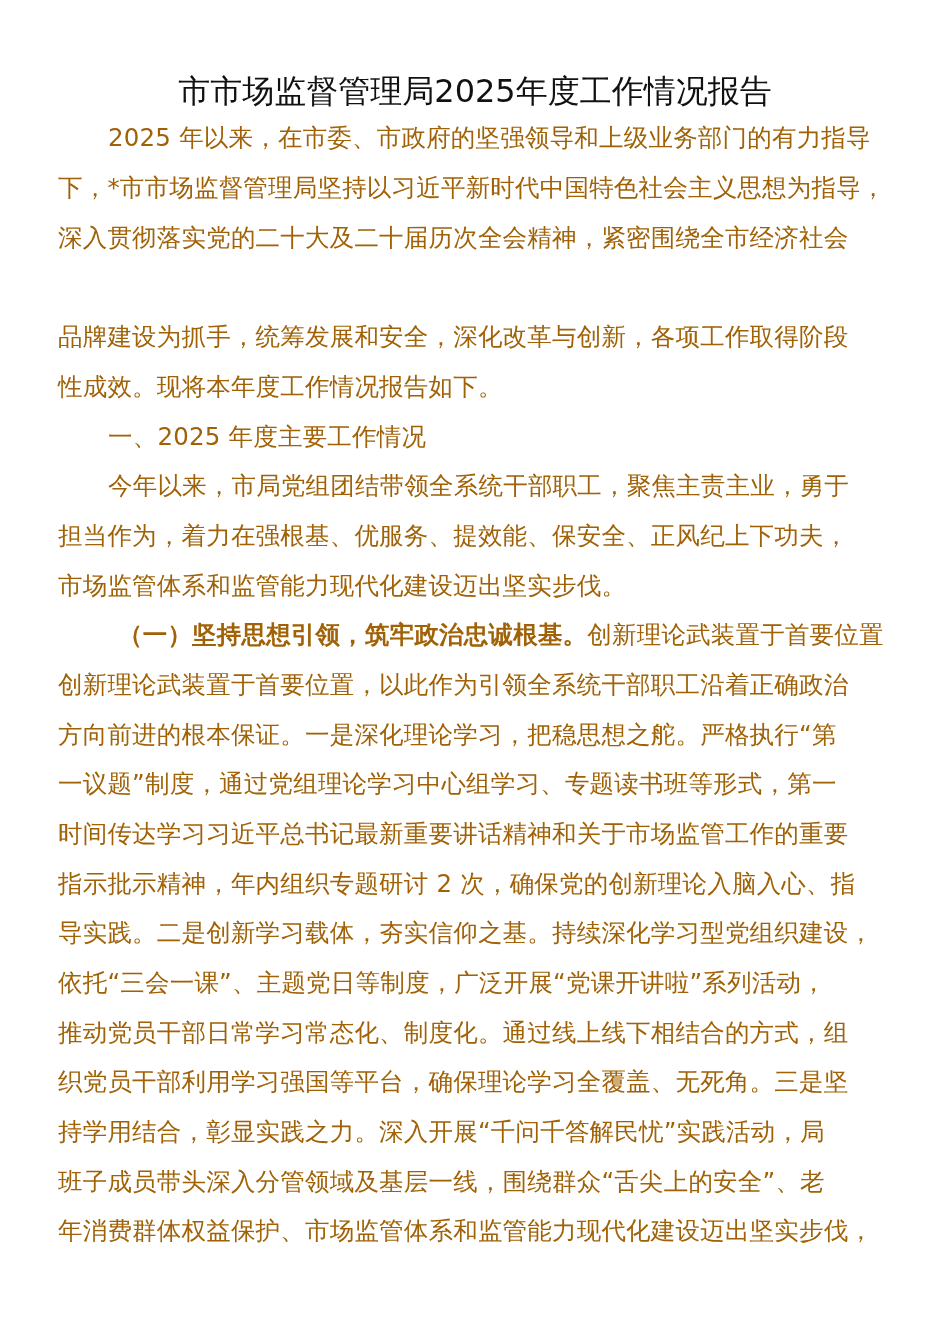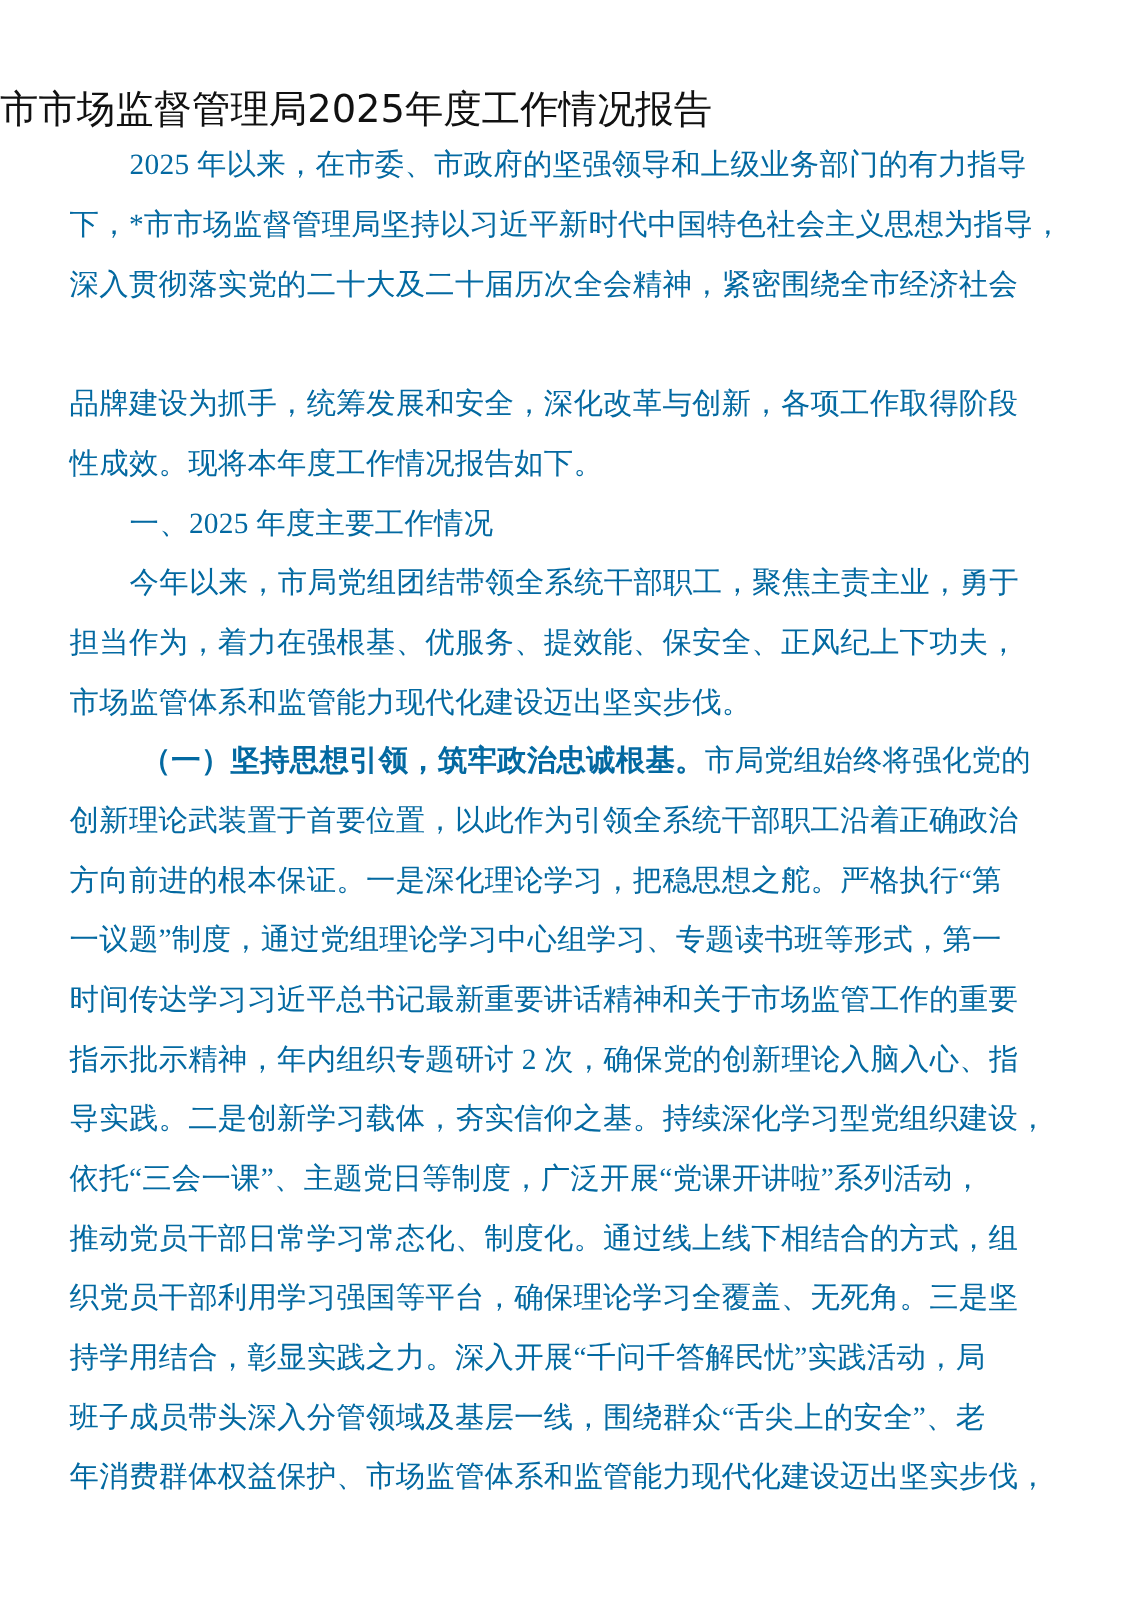--- a/index.html
+++ b/index.html
@@ -1,22 +1,22 @@
 <!DOCTYPE html>
 <html><head>
 <meta charset="utf-8">
 <style>
   html, body { margin: 0; padding: 0; background: #ffffff; }
   body { width: 950px; height: 1344px; overflow: hidden; position: relative;
          font-family: "DejaVu Sans", "Liberation Sans", sans-serif; color: #111111; }
   .page { position: absolute; left: 0; top: 0; width: 950px; height: 1344px; background: #ffffff; }
-  .title { position: absolute; left: 0; width: 950px; top: 66px; 
+  .title { position: absolute; left: 0; width: 950px; top: 66px; text-align: center;
            font-size: 32px; line-height: 50px; letter-spacing: 0px; color: #111; white-space: nowrap; }
   .line { position: absolute; left: 58px; white-space: nowrap; font-size: 24.5px; line-height: 34px;
-          letter-spacing: 0.2px; color: #0369a1; font-family: Liberation Serif, serif; }
+          letter-spacing: 0.2px; color: #a16207; }
   .indent { left: 108px; }
   .bold { font-weight: bold; }
 </style>
 </head>
 <body>
 
 <div class="page">
   <div class="title">市市场监督管理局2025年度工作情况报告</div>
 
   <div class="line indent" style="top:121px">2025 年以来，在市委、市政府的坚强领导和上级业务部门的有力指导</div>
@@ -25,21 +25,21 @@
   <div class="line" style="top:320px">品牌建设为抓手，统筹发展和安全，深化改革与创新，各项工作取得阶段</div>
   <div class="line" style="top:370px">性成效。现将本年度工作情况报告如下。</div>
 
   <div class="line indent" style="top:420px">一、2025 年度主要工作情况</div>
 
   <div class="line indent" style="top:469px">今年以来，市局党组团结带领全系统干部职工，聚焦主责主业，勇于</div>
   <div class="line" style="top:519px">担当作为，着力在强根基、优服务、提效能、保安全、正风纪上下功夫，</div>
   <div class="line" style="top:569px">市场监管体系和监管能力现代化建设迈出坚实步伐。</div>
 
   <div class="line" style="top:618px; left:118px">
-    <span class="bold">（一）坚持思想引领，筑牢政治忠诚根基。</span><span>市局党组始终将强化党的</span>
+    <span class="bold">（一）坚持思想引领，筑牢政治忠诚根基。</span><span>创新理论武装置于首要位置</span>
   </div>
   <div class="line" style="top:668px">创新理论武装置于首要位置，以此作为引领全系统干部职工沿着正确政治</div>
   <div class="line" style="top:718px">方向前进的根本保证。一是深化理论学习，把稳思想之舵。严格执行“第</div>
   <div class="line" style="top:767px">一议题”制度，通过党组理论学习中心组学习、专题读书班等形式，第一</div>
   <div class="line" style="top:817px">时间传达学习习近平总书记最新重要讲话精神和关于市场监管工作的重要</div>
   <div class="line" style="top:867px">指示批示精神，年内组织专题研讨 2 次，确保党的创新理论入脑入心、指</div>
   <div class="line" style="top:916px">导实践。二是创新学习载体，夯实信仰之基。持续深化学习型党组织建设，</div>
   <div class="line" style="top:966px">依托“三会一课”、主题党日等制度，广泛开展“党课开讲啦”系列活动，</div>
   <div class="line" style="top:1016px">推动党员干部日常学习常态化、制度化。通过线上线下相结合的方式，组</div>
   <div class="line" style="top:1065px">织党员干部利用学习强国等平台，确保理论学习全覆盖、无死角。三是坚</div>

